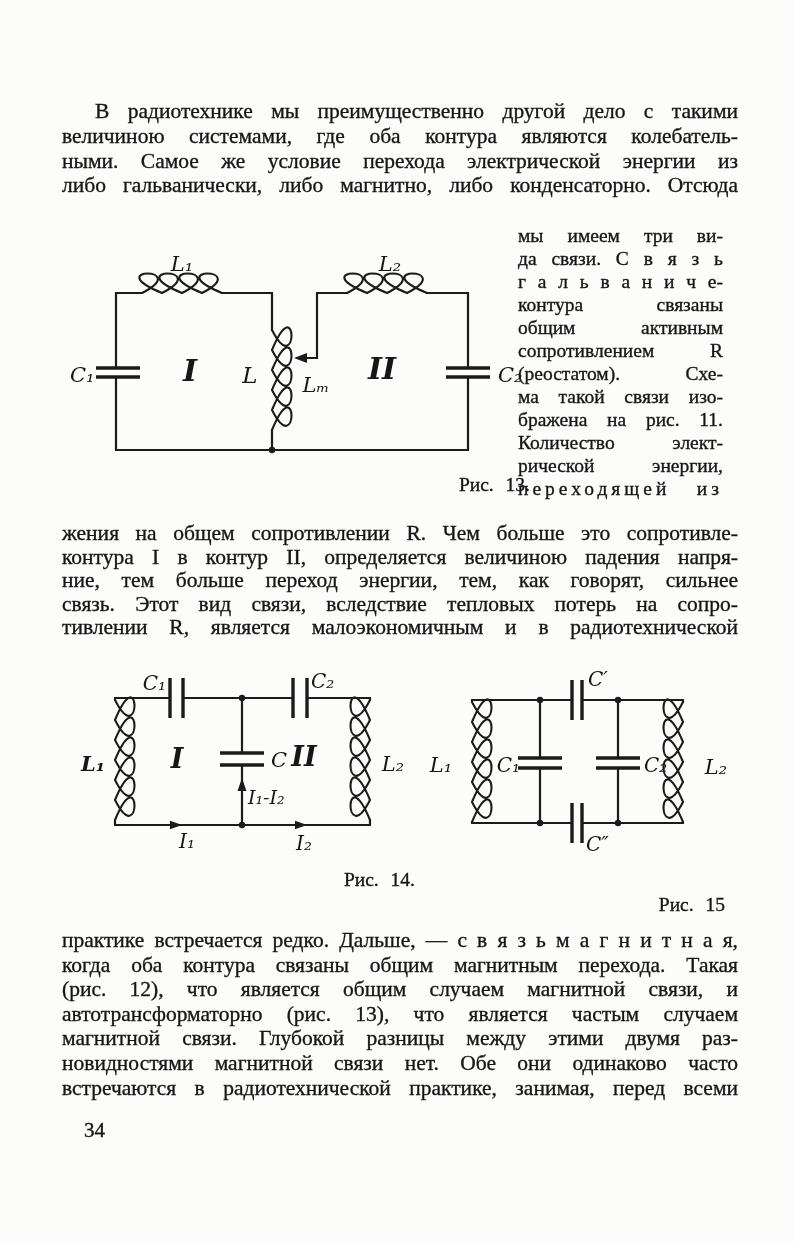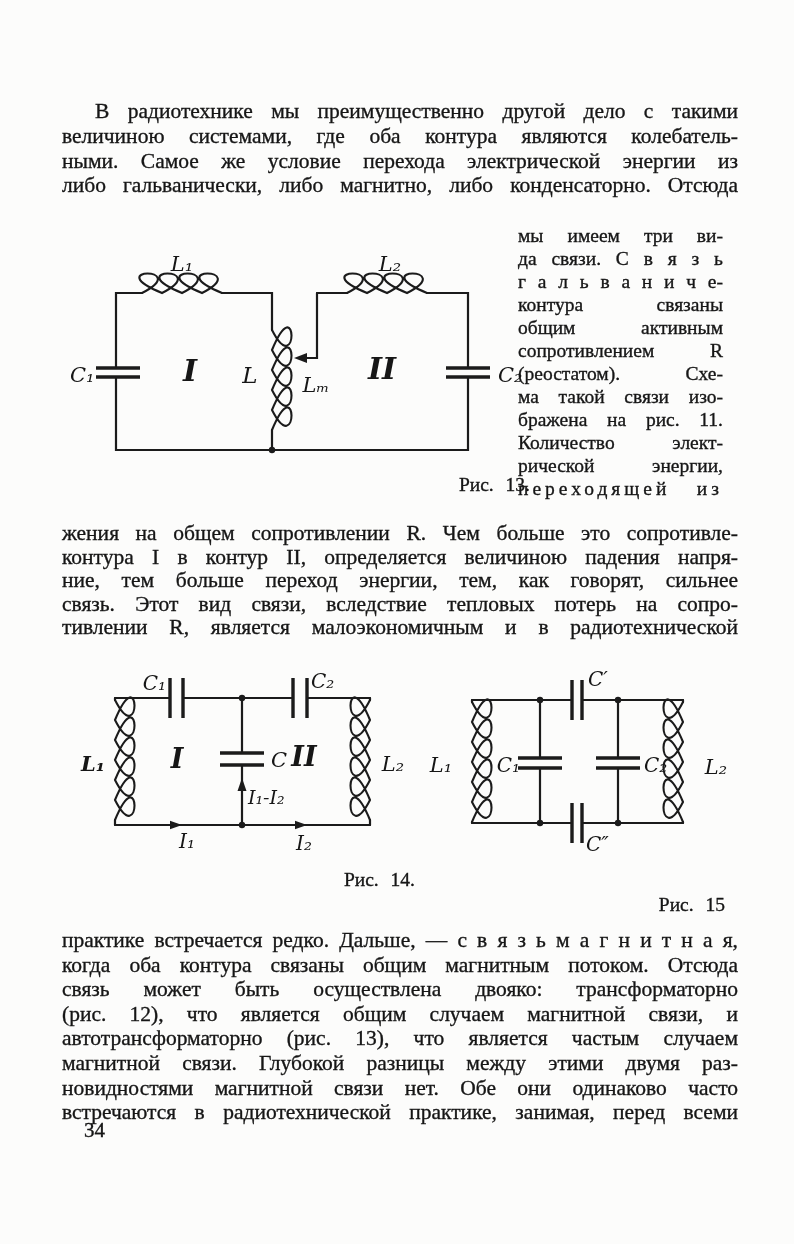--- a/index.html
+++ b/index.html
@@ -188,22 +188,21 @@
   <text class="lbl" x="95" y="114" font-size="20" text-anchor="end">C₁</text>
   <text class="lbl" x="219" y="114" font-size="20" text-anchor="start">C₂</text>
   <text class="lbl" x="163" y="28" font-size="20" text-anchor="start">C′</text>
   <text class="lbl" x="161" y="193" font-size="20" text-anchor="start">C″</text>
 </svg>
 </div>
 <div class="cap cap15 txt">Рис. 15</div>
 
 <div class="par p3 txt">
   <div class="ln">практике встречается редко. Дальше, — с в я з ь  м а г н и т н а я,</div>
-  <div class="ln">когда оба контура связаны общим магнитным потоком. Отсюда</div>
-  <div class="ln">связь может быть осуществлена двояко: трансформаторно</div>
+  <div class="ln">когда оба контура связаны общим магнитным перехода. Такая</div>
   <div class="ln">(рис. 12), что является общим случаем магнитной связи, и</div>
   <div class="ln">автотрансформаторно (рис. 13), что является частым случаем</div>
   <div class="ln">магнитной связи. Глубокой разницы между этими двумя раз-</div>
   <div class="ln">новидностями магнитной связи нет. Обе они одинаково часто</div>
   <div class="ln">встречаются в радиотехнической практике, занимая, перед всеми</div>
 </div>
 
 <div class="pagenum txt">34</div>
 
 </body></html>

